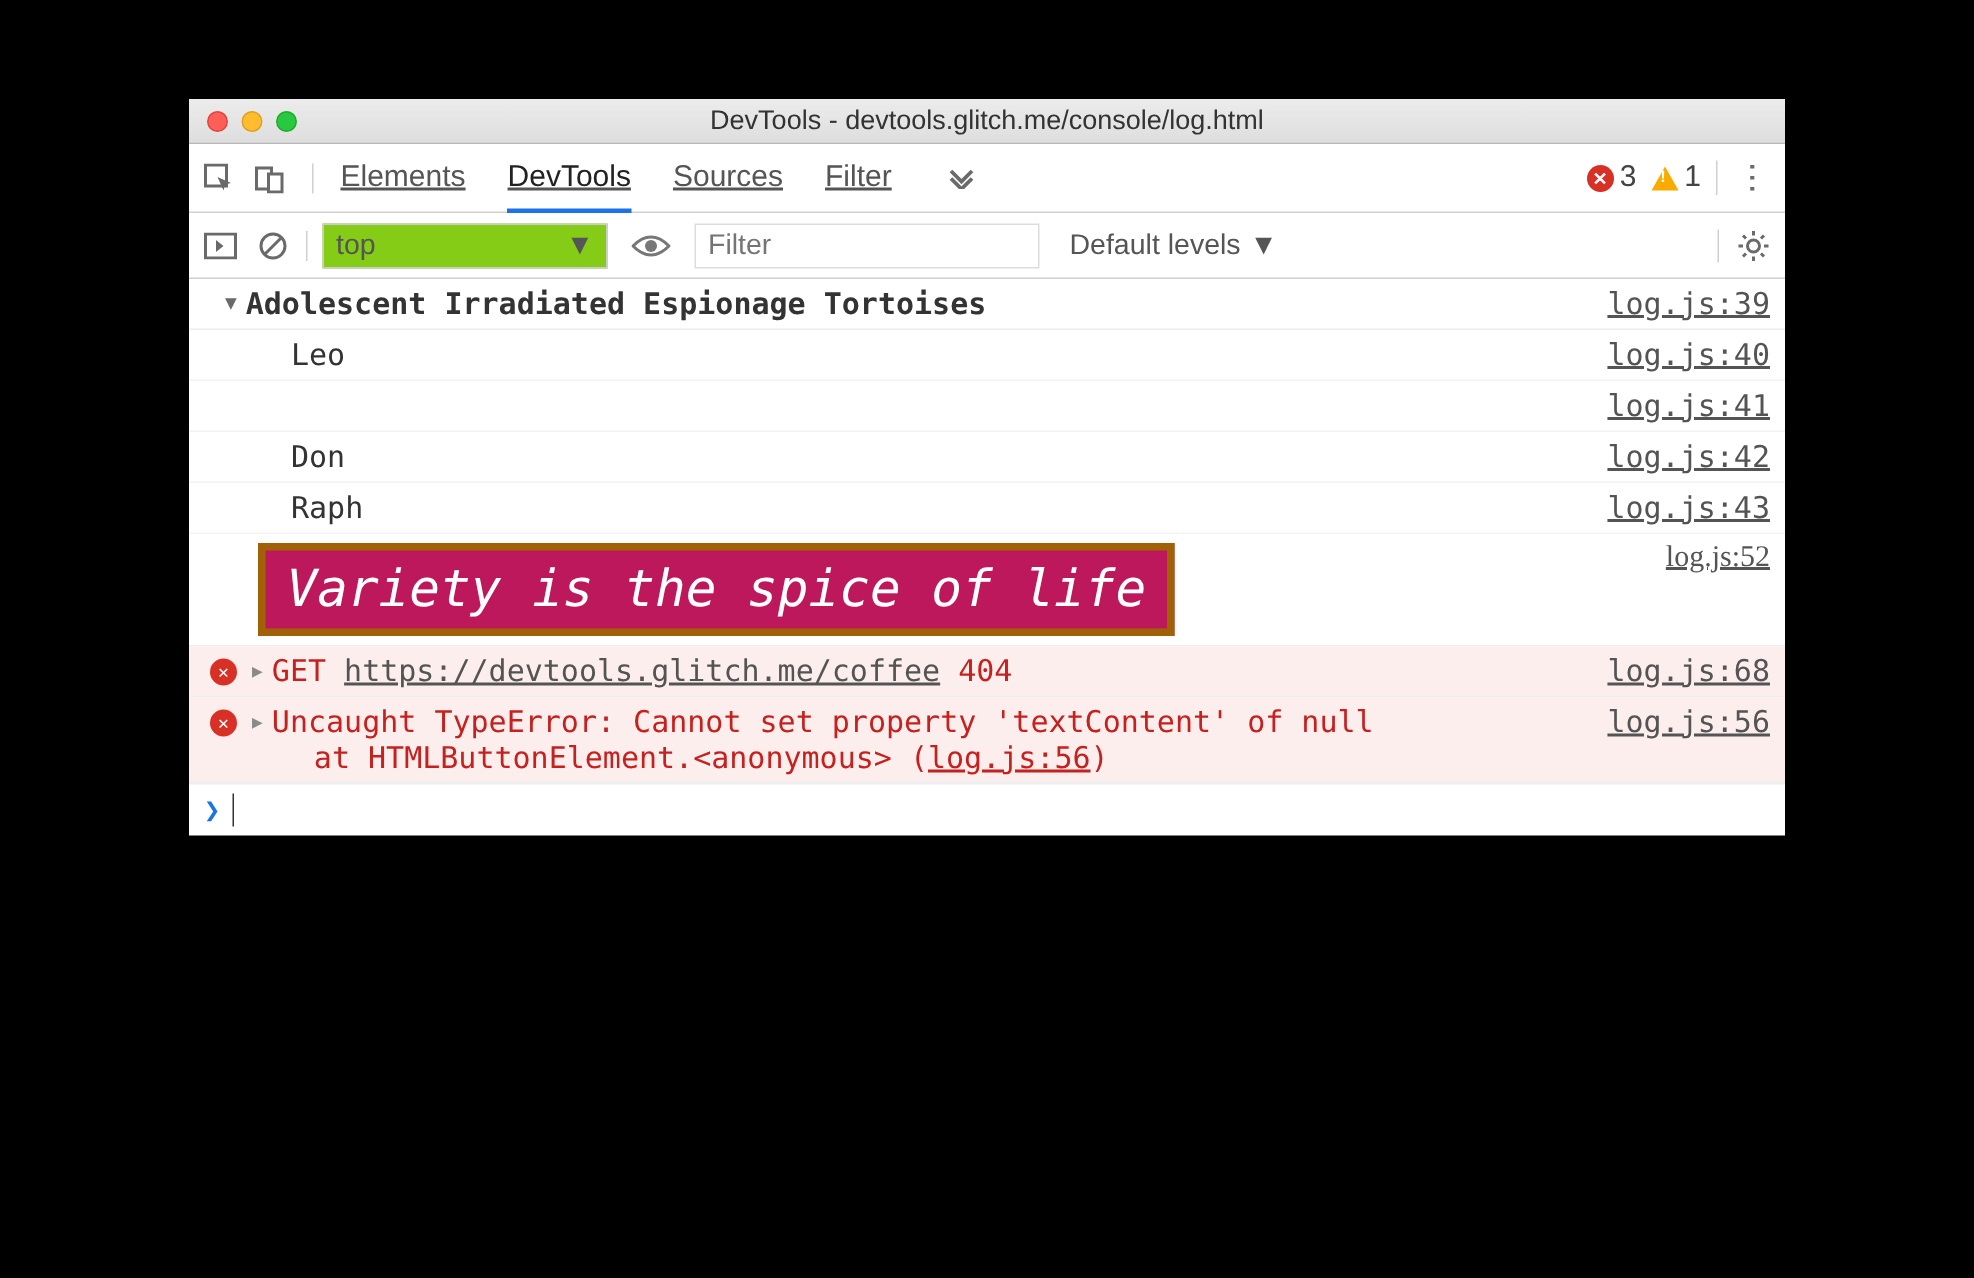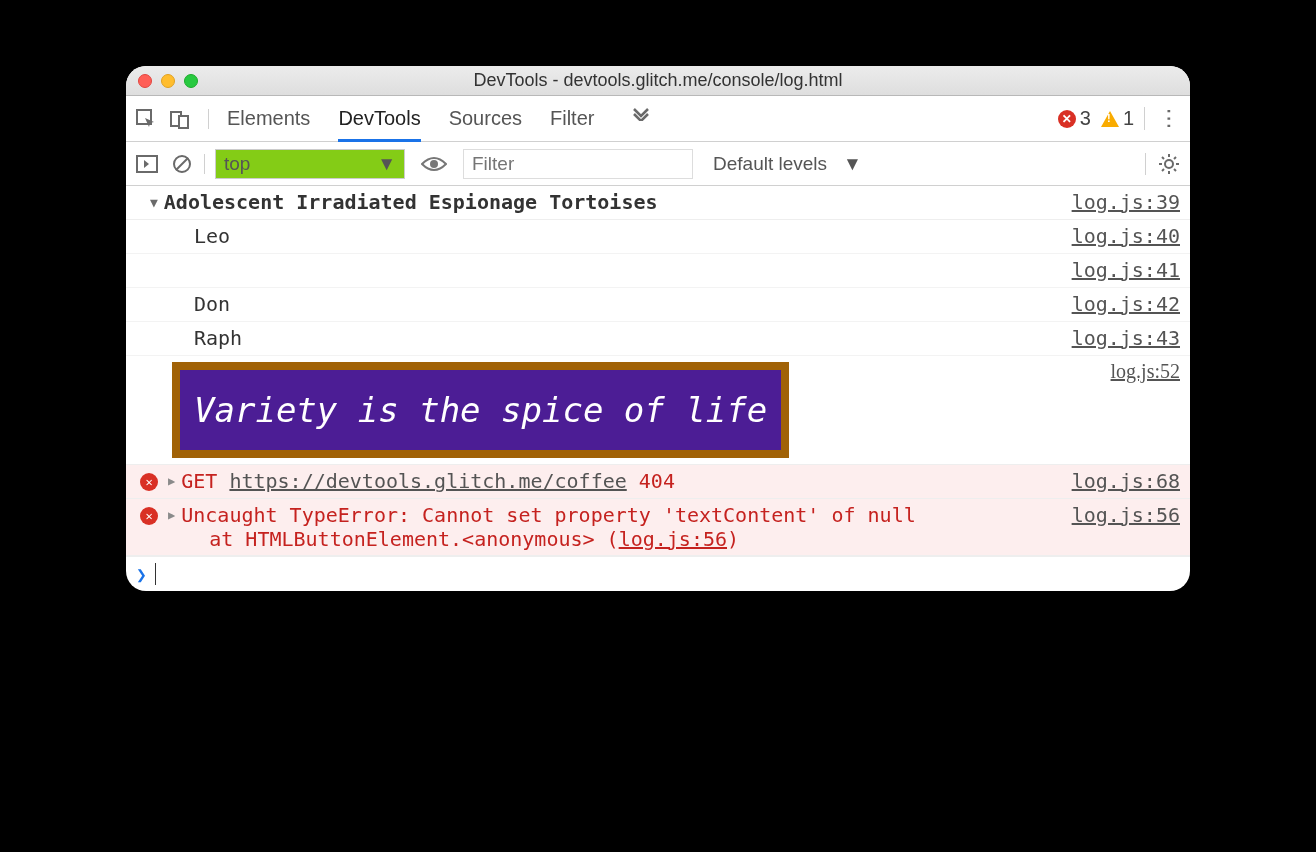--- a/index.html
+++ b/index.html
@@ -8,21 +8,21 @@
   background: #000;
   font-family: -apple-system, BlinkMacSystemFont, "Segoe UI", sans-serif;
   font-size: 14px;
   color: #333;
   display: flex; align-items: flex-start; justify-content: center;
 }
 .window {
   width: 1064px;
   margin-top: 66px;
   background: #fff;
-  border-radius: 20px;
+  border-radius: 0;
   overflow: hidden;
   box-shadow: 0 8px 40px rgba(0,0,0,0.6);
 }
 .titlebar {
   height: 30px;
   background: linear-gradient(#ececec,#dedede);
   border-bottom: 1px solid #b8b8b8;
   display: flex; align-items: center;
   position: relative;
 }
@@ -36,21 +36,21 @@
   font-size: 18px; color: #333;
 }
 .tabbar {
   display: flex; align-items: center;
   height: 46px; border-bottom: 1px solid #d0d0d0;
   padding: 0 10px;
   font-size: 20px; color: #555;
 }
 .tabbar .left-icons { display: flex; gap: 14px; padding-right: 18px; border-right: 1px solid #d0d0d0; margin-right: 18px;}
 .icon-box { display: inline-flex; align-items: center; justify-content: center; color: #6a6a6a; }
-.tabs { display: flex; gap: 28px; align-items: flex-start; }
+.tabs { display: flex; gap: 28px; align-items: center; text-decoration: underline; }
 .tab { color: #555; cursor: pointer; }
 .tab.active { color: #222; border-bottom: 3px solid #1a73e8; padding-bottom: 9px; margin-bottom: -12px; }
 .more { margin-left: 10px; }
 .spacer { flex: 1; }
 .badges { display: flex; gap: 10px; align-items: center; padding-right: 10px; border-right: 1px solid #d0d0d0; margin-right: 12px;}
 .badge-err { display: flex; align-items: center; gap: 4px; color: #444; }
 .badge-warn { display: flex; align-items: center; gap: 4px; color: #444; }
 .err-circle { width:18px;height:18px;border-radius:50%;background:#d93025;color:#fff;display:flex;align-items:center;justify-content:center;font-size:12px;font-weight:bold;}
 .warn-tri { width: 0; height: 0; border-left: 9px solid transparent; border-right: 9px solid transparent; border-bottom: 16px solid #f9ab00; position: relative;}
 .warn-tri::after { content:"!"; position:absolute; left:-3px; top:1px; color:#fff; font-size:11px; font-weight:bold;}
@@ -66,43 +66,43 @@
   background: #84cc16; border: 1px solid #ccc;
   height: 30px; width: 190px; padding: 0 8px;
   display: flex; align-items: center; justify-content: space-between;
   color: #555;
 }
 .eye { color:#777; padding:0 6px;}
 .filter-input {
   height: 30px; width: 230px; border: 1px solid #ddd;
   padding: 0 8px; font-size: 19px; color: #15803d;
 }
-.levels { margin-left: 10px; display: flex; align-items: center; gap: 16px; color: #555; }
+.levels { margin-left: 10px; display: flex; align-items: center; gap: 6px; color: #555; }
 .gear { color:#6a6a6a; font-size: 22px; margin-left: auto; padding-left: 12px; border-left: 1px solid #d0d0d0;}
 .console-body {
   font-family: Menlo, Consolas, monospace;
   font-size: 20px;
 }
 .row {
   display: flex; align-items: flex-start;
   border-bottom: 1px solid #eee;
   padding: 4px 10px 4px 4px;
   min-height: 34px;
 }
 .row .src { margin-left: auto; color: #545454; text-decoration: underline; white-space: nowrap; }
 .group-header { font-weight: bold; padding-left: 20px; display:flex;align-items:center;gap:6px;}
 .group-header .tri { font-size: 13px; color:#6a6a6a;}
 .child { padding-left: 64px; }
 .group-line { border-bottom: 1px solid #f3f3f3; }
 .styled-row { padding-left: 46px; align-items: center;}
 .styled-msg {
-  background: #4c1d95; color: #fff;
-  border: 8px solid #a16207;
+  background: #be185d; color: #fff;
+  border: 5px solid #a16207;
   font-style: italic; font-size: 34px;
-  padding: 20px 14px; margin: 2px 0;
+  padding: 6px 14px; margin: 2px 0;
 }
 .err-row { background: #fdeeee; }
 .err-row .msg, .err-row a.inlink { color: #c5221f; }
 .err-icon { width:18px;height:18px;border-radius:50%;background:#d93025;color:#fff;display:inline-flex;align-items:center;justify-content:center;font-size:12px;font-weight:bold;margin:4px 10px 0 10px;flex-shrink:0;}
 .err-caret { color:#8a8a8a; font-size:12px; margin-right:6px; margin-top:5px;}
 .msg { flex: 1; word-break: break-word; }
 .msg .url { text-decoration: underline; color: #545454; }
 .err-stack { padding-left: 28px; }
 .prompt-row { padding: 6px 10px; border-top: 1px solid #eee; display:flex; align-items:center; gap:8px;}
 .prompt-caret { color:#1a73e8; font-weight:bold; font-size:18px;}

